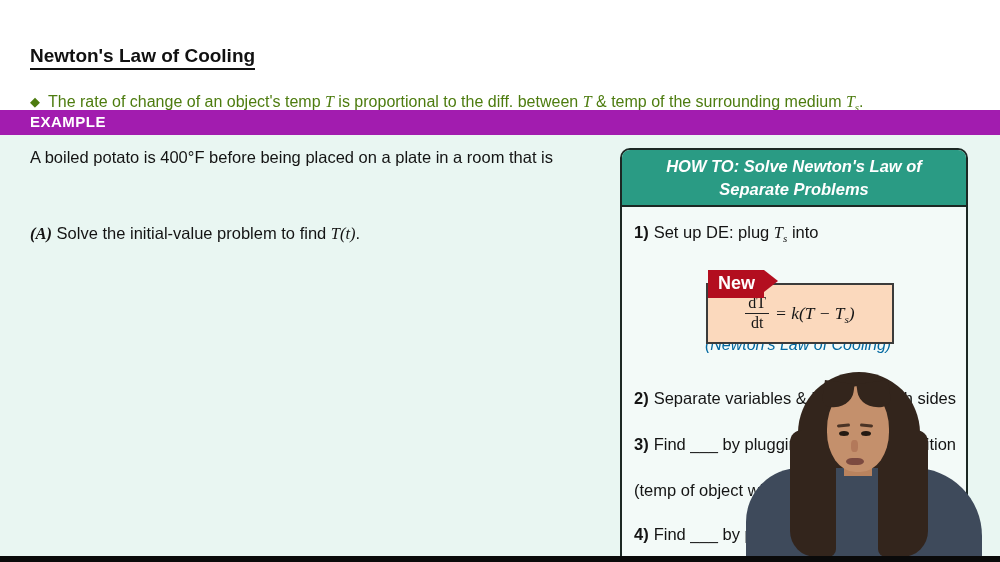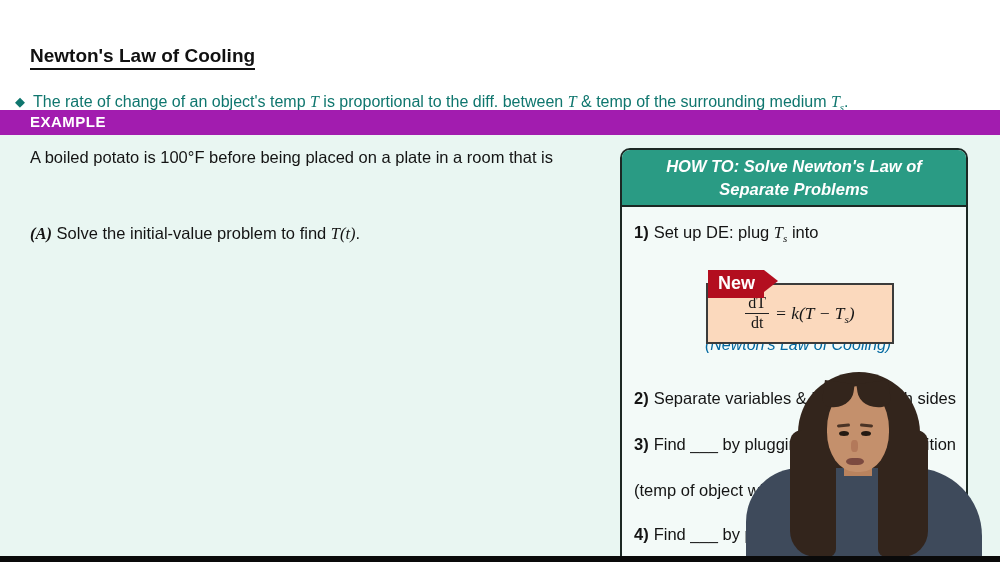--- a/index.html
+++ b/index.html
@@ -3,21 +3,21 @@
 <meta charset="utf-8">
 <style>
   html,body{margin:0;padding:0;}
   body{font-family:"Liberation Sans", sans-serif; color:#161616;}
   .frame{position:relative;width:1000px;height:562px;background:#ffffff;overflow:hidden;}
 
   
   .top-section{position:absolute;left:0;top:0;width:1000px;height:110px;background:#ffffff;margin-top:29px;}
   .page-title{position:absolute;left:30px;top:16px;font-size:19px;font-weight:bold;color:#111;
               border-bottom:2.5px solid #111;padding-bottom:1px;}
-  .bullet-line{position:absolute;left:15px;top:64px;font-size:16px;white-space:nowrap;color:#0f766e;}
+  .bullet-line{position:absolute;left:30px;top:64px;font-size:16px;white-space:nowrap;color:#4d7c0f;}
   .bullet-marker{font-size:13px;margin-right:8px;vertical-align:1px;}
   .mvar{font-family:"Liberation Serif", serif;font-style:italic;}
   .msub{font-family:"Liberation Serif", serif;font-style:italic;font-size:11px;vertical-align:-4px;}
 
   
   .example-banner{position:absolute;left:0;top:110px;width:1000px;height:30px;background:#a21caf;}
   .example-banner-label{position:absolute;left:30px;top:3px;color:#fff;font-weight:bold;font-size:15px;letter-spacing:0.5px;}
 
   
   .content{position:absolute;left:0;top:135px;width:1000px;height:421px;background:#E9F6F2;}
@@ -86,21 +86,21 @@
       <span class="bullet-marker">◆</span><span>The rate of change of an object's temp </span><span class="mvar">T</span><span> is proportional to the diff. between </span><span class="mvar">T</span><span> &amp; temp of the surrounding medium </span><span class="mvar">T</span><span class="msub">s</span><span>.</span>
     </div>
   </div>
 
   <div class="example-banner">
     <div class="example-banner-label">EXAMPLE</div>
   </div>
 
   <div class="content">
 
-    <div class="problem-line pl1">A boiled potato is 100°F before being placed on a plate in a room that is</div>
+    <div class="problem-line pl1">A boiled potato is 400°F before being placed on a plate in a room that is</div>
     <div class="problem-line pl3">
       <span class="part-label">(A)</span><span> Solve the initial-value problem to find </span><span class="mvar">T(t)</span><span>.</span>
     </div>
 
     <div class="howto-box">
       <div class="howto-header">
         <div>HOW TO: Solve Newton's Law of</div>
         <div>Separate Problems</div>
       </div>
       <div class="howto-body">

